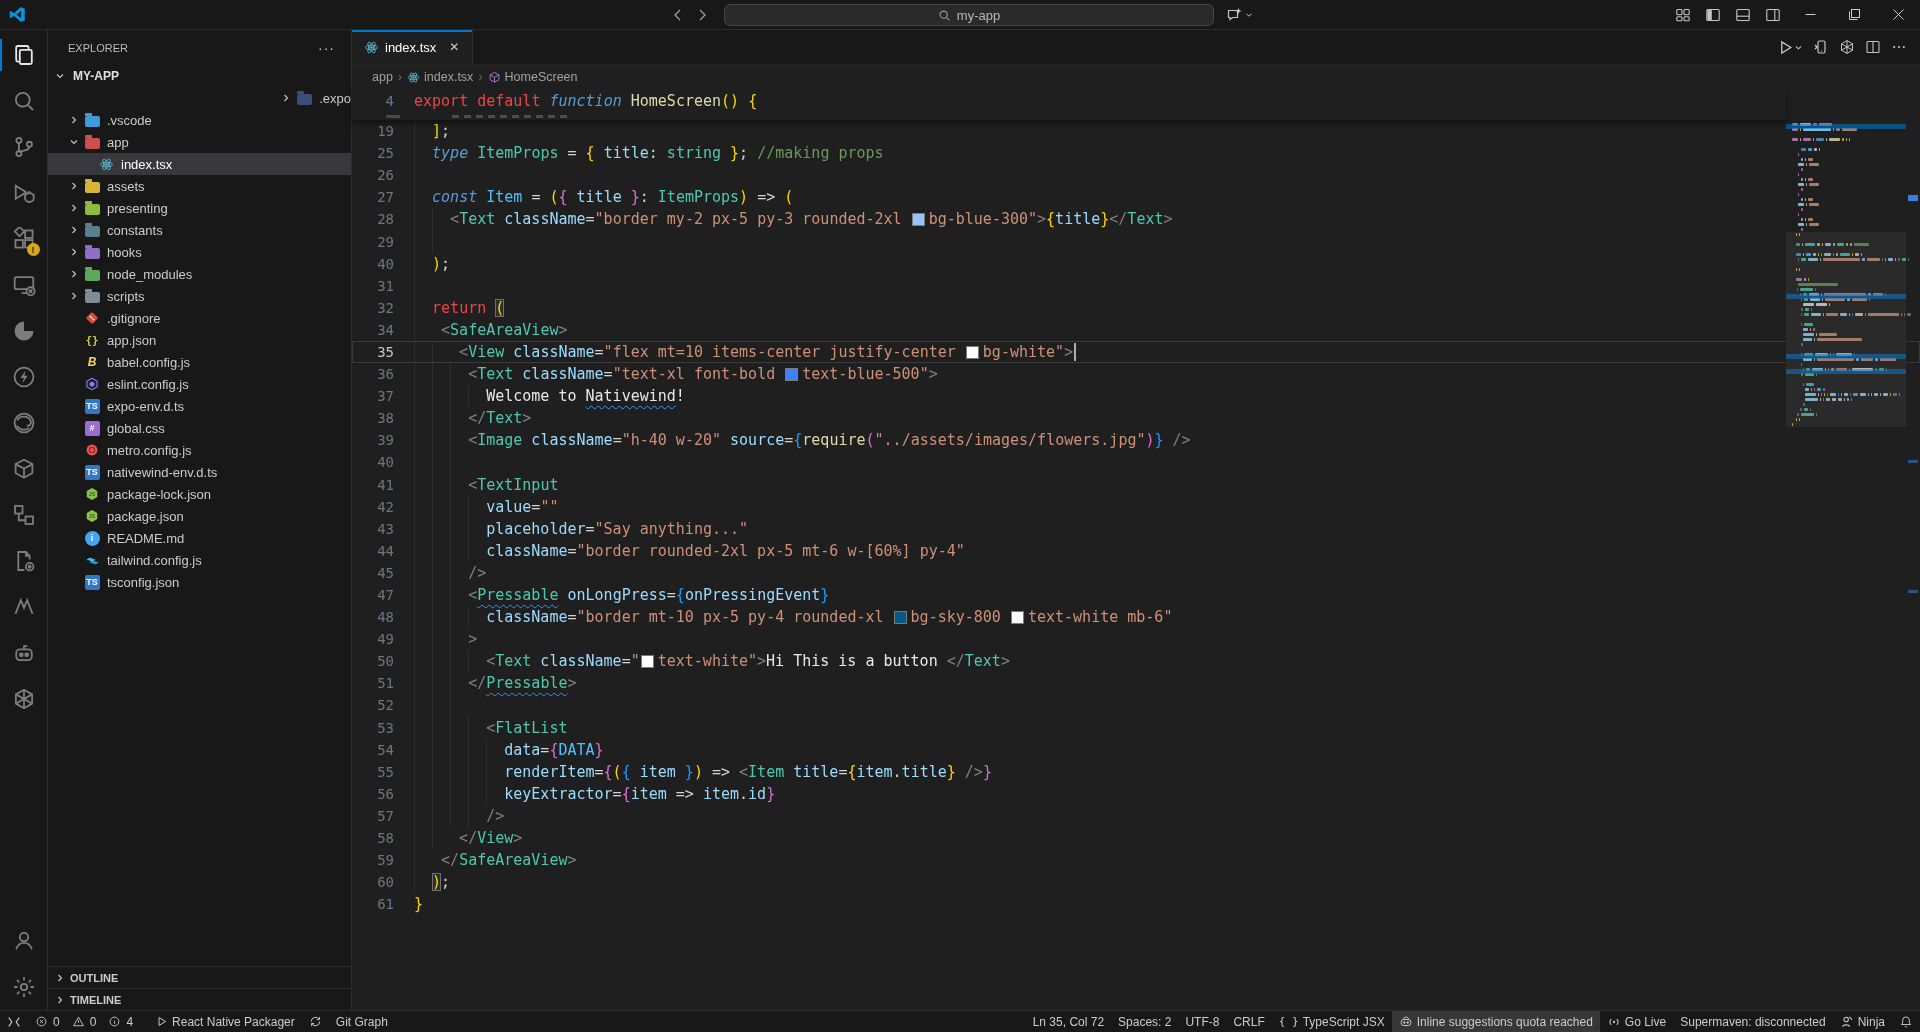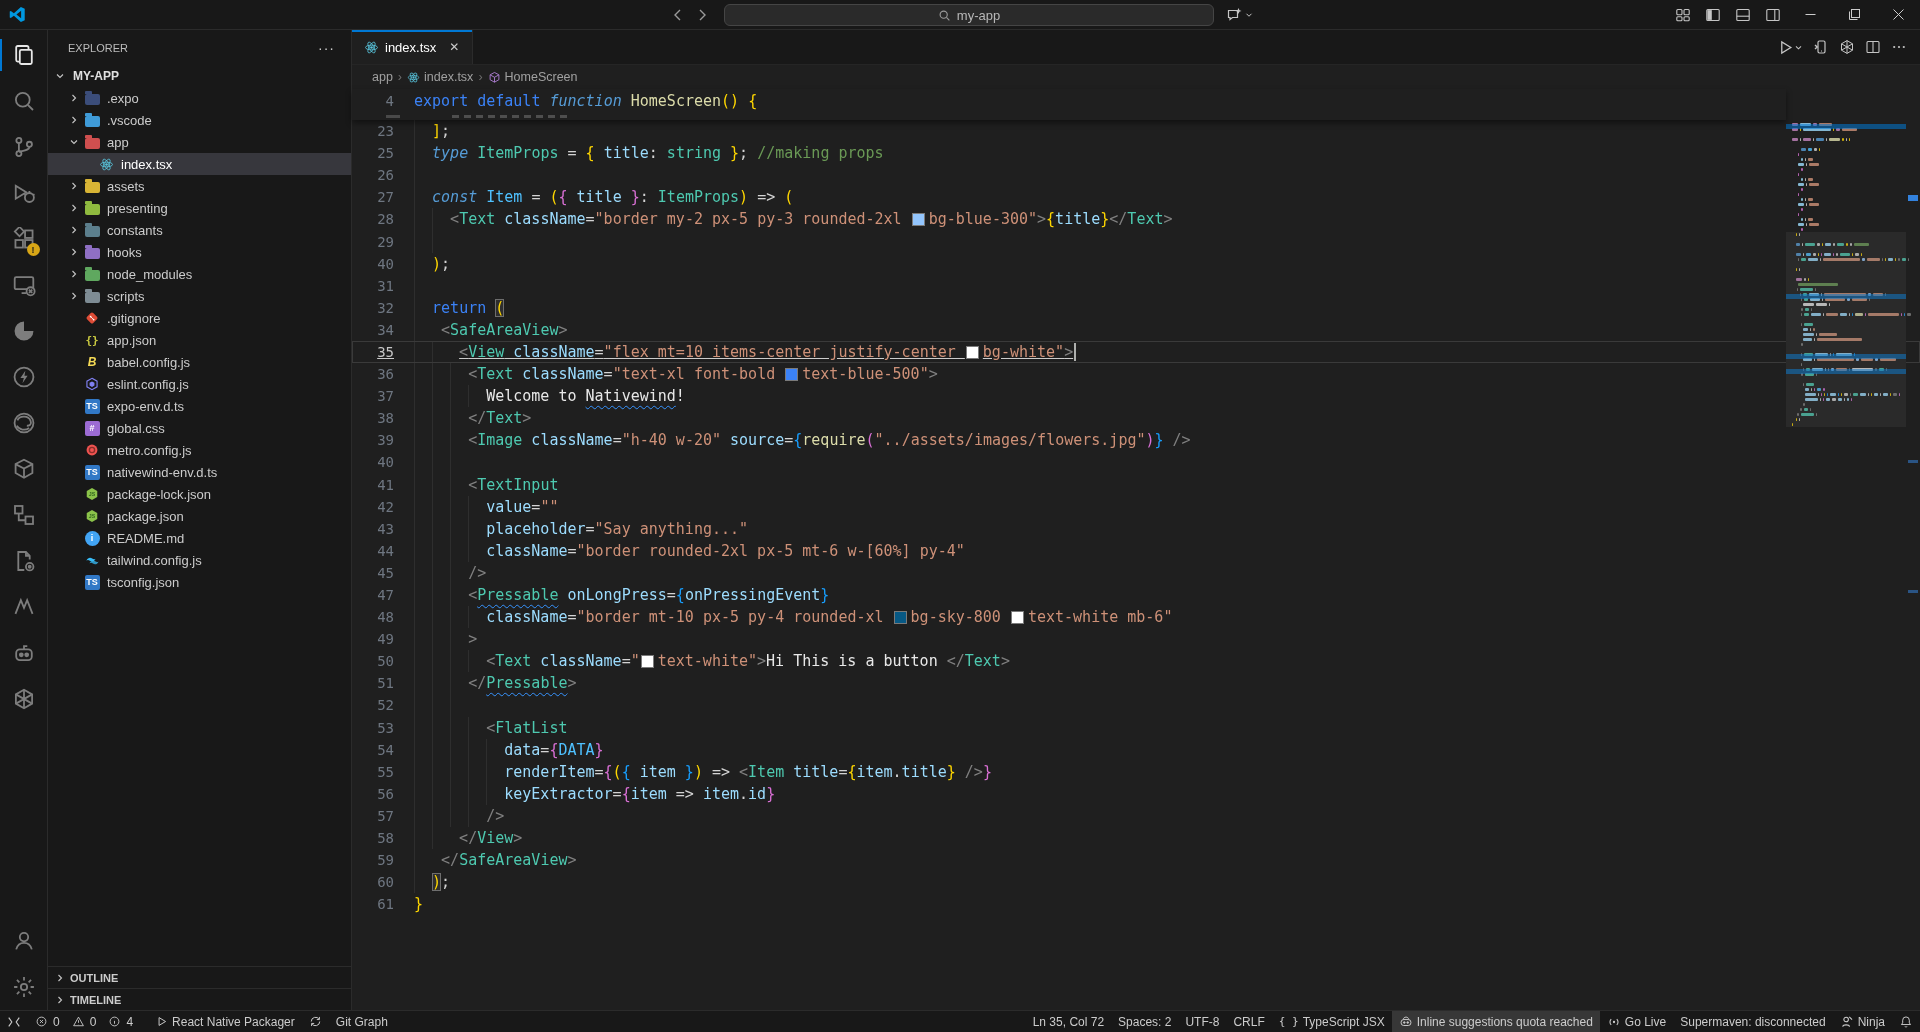--- a/index.html
+++ b/index.html
@@ -69,27 +69,27 @@
   .code-wrap { flex:1; position:relative; min-height:0; font-family:"DejaVu Sans Mono","Liberation Mono",monospace; font-size:15px; }
   .sticky { position:absolute; top:0; left:0; right:134px; z-index:10; background:#1f1f1f; box-shadow:0 3px 6px rgba(0,0,0,.45); }
   .sticky .code-line { height:23px; }
   .sticky-sliver { height:8px; overflow:hidden; position:relative; }
   .sliver-dashes { position:absolute; top:3px; left:100px; width:120px; height:3px;
     background:repeating-linear-gradient(90deg,#5a5a5a 0 7px,transparent 7px 12px); opacity:.8; }
   .sliver-num { position:absolute; top:3px; left:34px; width:14px; height:3px; background:#494949; }
 
   .code-area { position:absolute; inset:0; padding-top:31px; }
   .code-line { height:22.1px; display:flex; align-items:center; white-space:pre; position:relative; }
-  .code-line.current { outline:1px solid #3a3a3a; outline-offset:-1px;text-decoration:underline; }
+  .code-line.current { outline:1px solid #3a3a3a; outline-offset:-1px; }
   .gutter { width:62px; flex:none; text-align:right; color:#6e7681; font-size:14px; padding-right:20px; user-select:none; }
   .gutter.active { color:#c6c6c6; }
   .lc { flex:1; display:flex; align-items:center; height:100%; }
   .guide { display:inline-block; width:2ch; height:100%; border-left:1px solid #2e2e2e; flex:none; }
   .ind { display:inline-block; flex:none; }
-  .tk-k{color:#3b82f6} .tk-kb{color:#569CD6;font-style:italic} .tk-fn{color:#DCDCAA}
+  .tk-k{color:#ef4444} .tk-kb{color:#569CD6;font-style:italic} .tk-fn{color:#DCDCAA}
   .tk-ty{color:#4EC9B0} .tk-tag{color:#4EC9B0} .tk-pu{color:#808080} .tk-at{color:#9CDCFE}
   .tk-cv{color:#4FC1FF} .tk-s{color:#CE9178} .tk-c{color:#6A9955} .tk-o{color:#D4D4D4}
   .tk-g{color:#FFD700} .tk-p{color:#DA70D6} .tk-bl{color:#179FFF} .tk-tx{color:#E8E8E8}
   .tk-sq { text-decoration:underline; text-decoration-style:wavy; text-decoration-color:#3794ff; text-decoration-thickness:1px; text-underline-offset:4px; }
   .tk-bm { outline:1px solid #6e6e6e; outline-offset:-1px; background:rgba(90,90,90,.25); }
   .swatch { display:inline-block; width:13px; height:13px; border:1px solid #7a7a7a; margin:0 4px -1px 1px; flex:none; align-self:center; }
   .cursor { display:inline-block; width:2px; height:18px; background:#aeafad; margin-left:1px; animation:blink 1s steps(1) infinite; }
   @keyframes blink { 50% { opacity:0; } }
 
   
@@ -322,21 +322,21 @@
       </div>
       <div class="tree" id="file-tree">
           <div class="tree-row root" style="padding-left: 4px;">
             <span class="tr-chevron">
               <svg width="12" height="12" viewBox="0 0 16 16" fill="none" stroke="currentColor" stroke-width="1.5">
                 <path d="M4 6l4 4 4-4"></path>
               </svg>
             </span>
             <span class="tr-label">MY-APP</span>
           </div>
-          <div class="tree-row" style="padding-left: 18px;">
+          <div class="tree-row" style="padding-left: 18px; justify-content: flex-end;">
             <span class="tr-chevron">
               <svg width="12" height="12" viewBox="0 0 16 16" fill="none" stroke="currentColor" stroke-width="1.5">
                 <path d="M6 4l4 4-4 4"></path>
               </svg>
             </span>
             <span class="tr-icon">
               <span class="folder" style="background: rgb(59, 77, 122);"></span>
             </span>
             <span class="tr-label">.expo</span>
           </div>
@@ -647,21 +647,21 @@
               <svg width="13" height="13" viewBox="0 0 16 16" fill="none" stroke="#b180d7" stroke-width="1.1">
                 <path d="M8 1.8 13.4 4.7v6L8 13.8 2.6 10.7v-6z"></path>
                 <path d="M2.8 4.9 8 7.7l5.2-2.8M8 7.7v6"></path>
               </svg>
             </span>
             <span>HomeScreen</span>
           </span>
         </div>
       <div class="code-wrap">
         <div class="code-area" id="code-area">
-            <div class="code-line"><span class="gutter">23</span><span class="lc"><span class="guide"></span><span class="tk-g">]</span><span class="tk-o">;</span></span></div>
+            <div class="code-line"><span class="gutter">19</span><span class="lc"><span class="guide"></span><span class="tk-g">]</span><span class="tk-o">;</span></span></div>
             <div class="code-line"><span class="gutter">25</span><span class="lc"><span class="guide"></span><span class="tk-kb">type</span><span class="tk-o"> </span><span class="tk-ty">ItemProps</span><span class="tk-o"> = </span><span class="tk-g">{</span><span class="tk-at"> title</span><span class="tk-o">: </span><span class="tk-ty">string</span><span class="tk-g"> }</span><span class="tk-o">; </span><span class="tk-c">//making props</span></span></div>
             <div class="code-line"><span class="gutter">26</span><span class="lc"><span class="guide"></span></span></div>
             <div class="code-line"><span class="gutter">27</span><span class="lc"><span class="guide"></span><span class="tk-kb">const</span><span class="tk-o"> </span><span class="tk-cv">Item</span><span class="tk-o"> = </span><span class="tk-g">(</span><span class="tk-p">{</span><span class="tk-at"> title </span><span class="tk-p">}</span><span class="tk-o">: </span><span class="tk-ty">ItemProps</span><span class="tk-g">)</span><span class="tk-o"> =&gt; </span><span class="tk-g">(</span></span></div>
             <div class="code-line"><span class="gutter">28</span><span class="lc"><span class="guide"></span><span class="guide"></span><span class="tk-pu">&lt;</span><span class="tk-tag">Text</span><span class="tk-at"> className</span><span class="tk-o">=</span><span class="tk-s">"border my-2 px-5 py-3 rounded-2xl </span><span class="swatch" style="background: rgb(147, 197, 253);"></span><span class="tk-s">bg-blue-300"</span><span class="tk-pu">&gt;</span><span class="tk-g">{</span><span class="tk-at">title</span><span class="tk-g">}</span><span class="tk-pu">&lt;/</span><span class="tk-tag">Text</span><span class="tk-pu">&gt;</span></span></div>
             <div class="code-line"><span class="gutter">29</span><span class="lc"><span class="guide"></span><span class="guide"></span></span></div>
             <div class="code-line"><span class="gutter">40</span><span class="lc"><span class="guide"></span><span class="tk-g">)</span><span class="tk-o">;</span></span></div>
             <div class="code-line"><span class="gutter">31</span><span class="lc"><span class="guide"></span></span></div>
             <div class="code-line"><span class="gutter">32</span><span class="lc"><span class="guide"></span><span class="tk-k">return</span><span class="tk-o"> </span><span class="tk-g tk-bm">(</span></span></div>
             <div class="code-line"><span class="gutter">34</span><span class="lc"><span class="guide"></span><span class="ind" style="width: 1ch;"></span><span class="tk-pu">&lt;</span><span class="tk-tag">SafeAreaView</span><span class="tk-pu">&gt;</span></span></div>
             <div class="code-line current"><span class="gutter active">35</span><span class="lc"><span class="guide"></span><span class="guide"></span><span class="ind" style="width: 1ch;"></span><span class="tk-pu">&lt;</span><span class="tk-tag">View</span><span class="tk-at"> className</span><span class="tk-o">=</span><span class="tk-s">"flex mt=10 items-center justify-center </span><span class="swatch" style="background: rgb(255, 255, 255);"></span><span class="tk-s">bg-white"</span><span class="tk-pu">&gt;</span><span class="cursor"></span></span></div>

